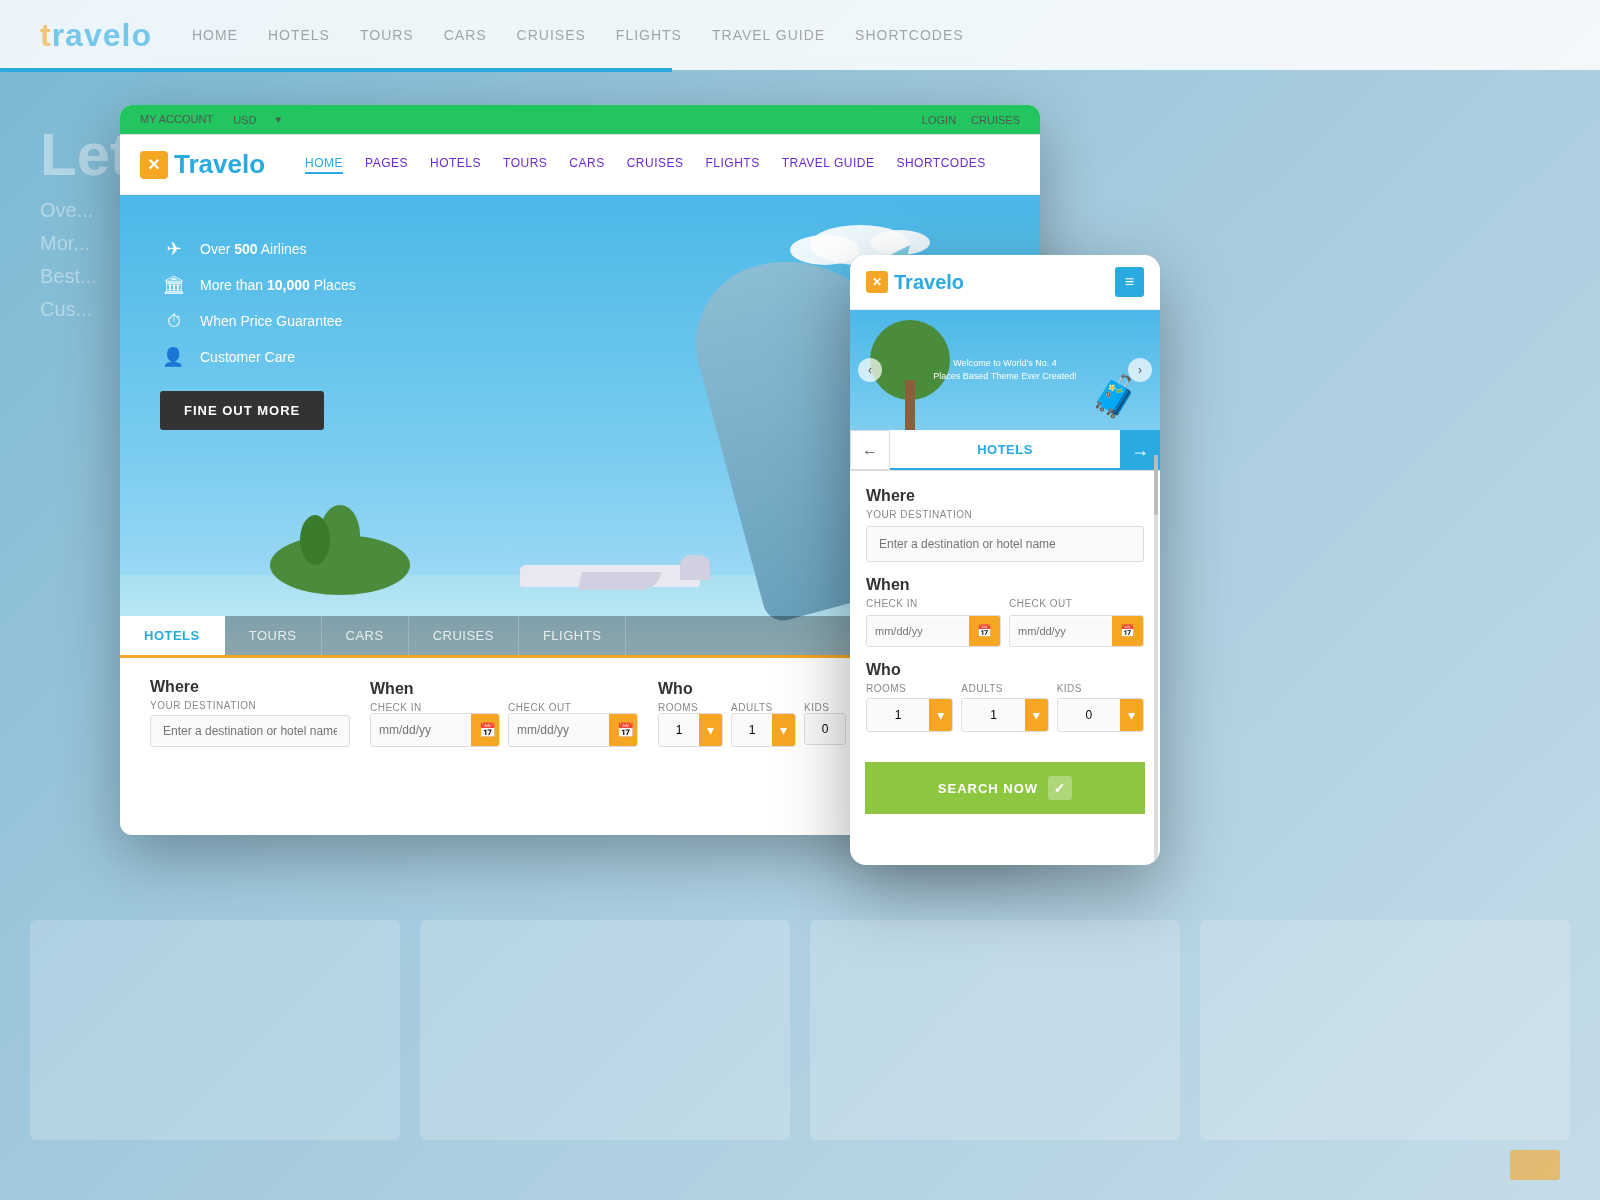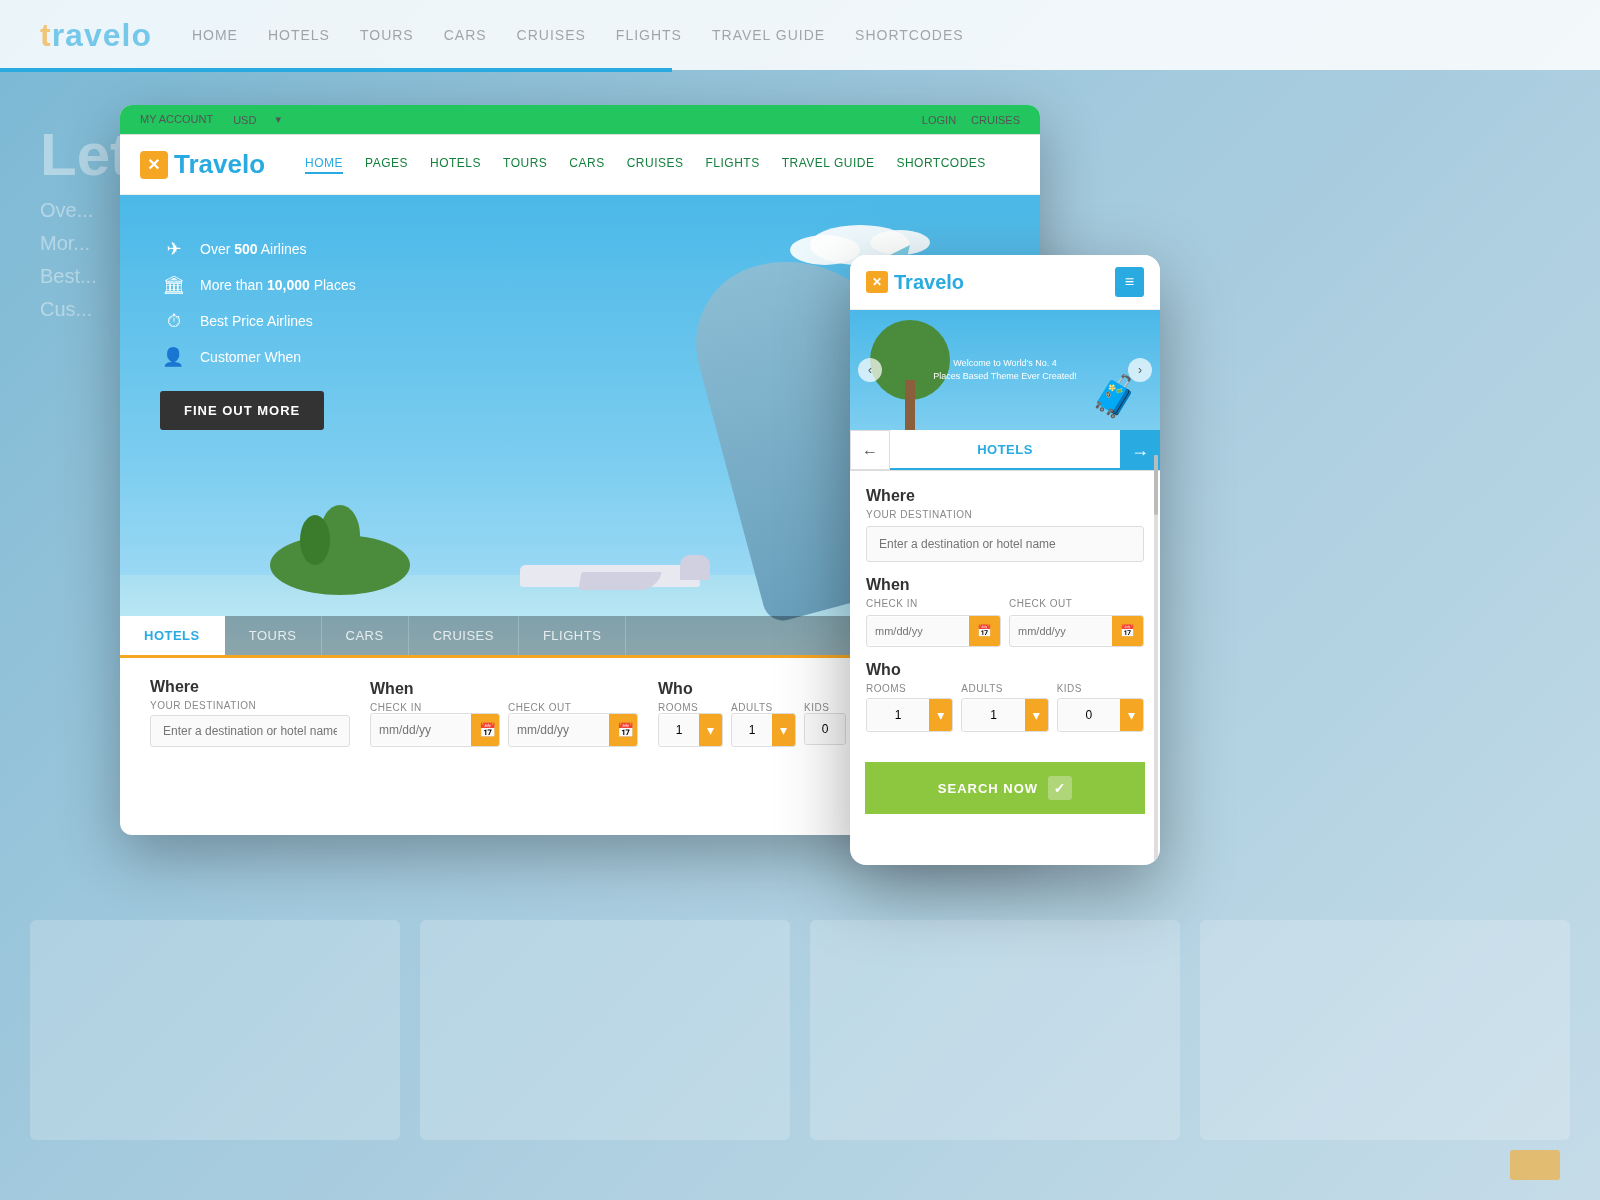--- a/index.html
+++ b/index.html
@@ -156,21 +156,21 @@
       font-size: 16px;
       font-weight: bold;
     }
     .desktop-nav-links {
       display: flex;
       gap: 22px;
       flex: 1;
     }
     .desktop-nav-links span {
       font-size: 12px;
-      color: #15803d;
+      color: #6d28d9;
       text-transform: uppercase;
       letter-spacing: 0.5px;
       cursor: pointer;
       padding-bottom: 2px;
     }
     .desktop-nav-links span.active {
       color: #29abe2;
       border-bottom: 2px solid #29abe2;
     }
 
@@ -891,25 +891,25 @@
         <li>
           <span class="icon-bullet">✈</span>
           <span>Over <strong>500</strong> Airlines</span>
         </li>
         <li>
           <span class="icon-bullet">🏛</span>
           <span>More than <strong>10,000</strong> Places</span>
         </li>
         <li>
           <span class="icon-bullet">⏱</span>
-          <span>Best Price Airlines</span>
+          <span>When Price Guarantee</span>
         </li>
         <li>
           <span class="icon-bullet">👤</span>
-          <span>Customer When</span>
+          <span>Customer Care</span>
         </li>
       </ul>
       <button class="find-out-btn">FINE OUT MORE</button>
     </div>
 
     <div class="search-tabs">
       <div class="search-tab active">HOTELS</div>
       <div class="search-tab">TOURS</div>
       <div class="search-tab">CARS</div>
       <div class="search-tab">CRUISES</div>

